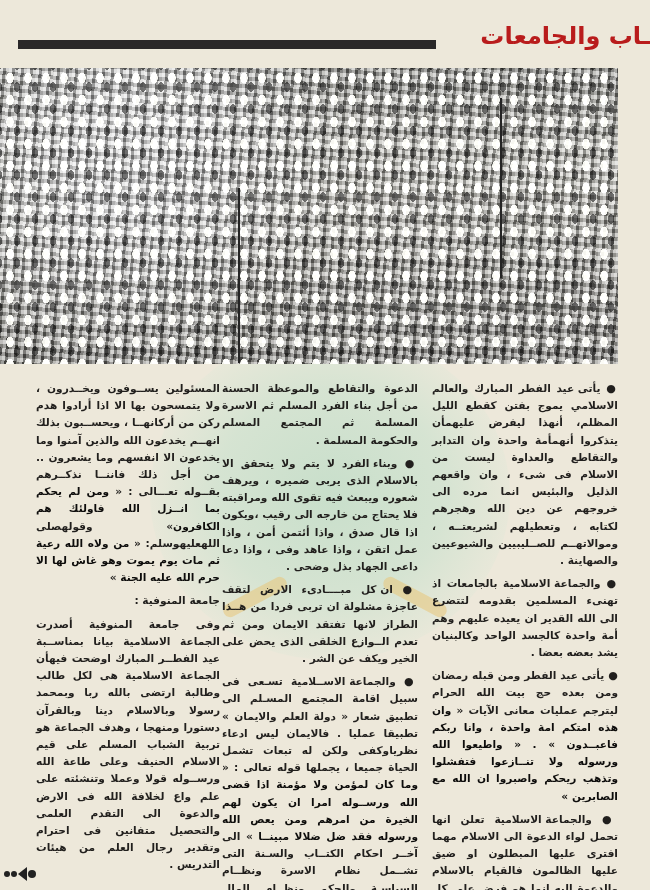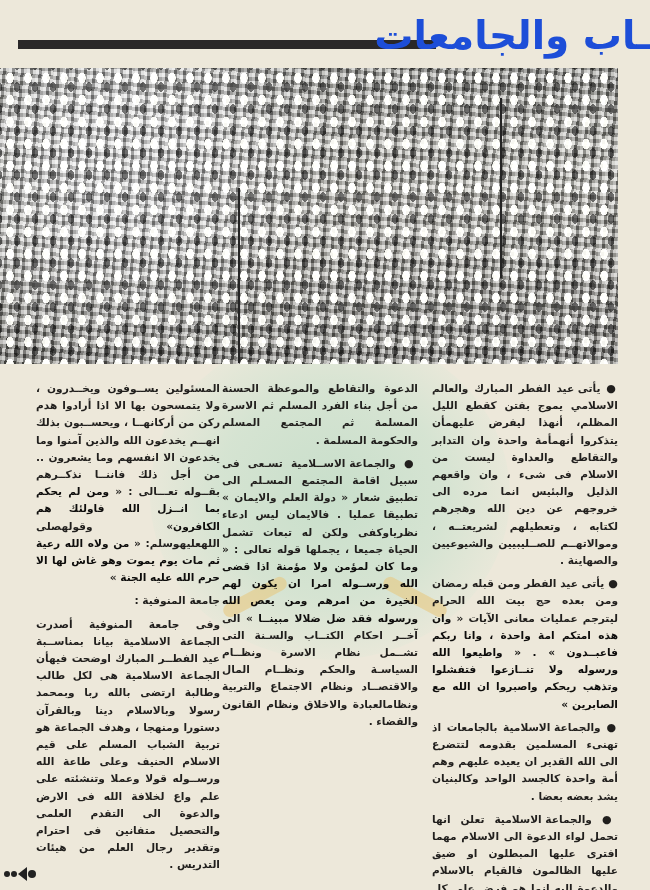--- a/index.html
+++ b/index.html
@@ -28,22 +28,22 @@
   .header {
     position: absolute; top: 15px; left: 18px; right: 0; height: 45px;
   }
   .header-bar {
     position: absolute; left: 0; top: 25px; width: 418px; height: 9px;
     background: #2a2828;
   }
   .header-title {
     position: absolute; right: 0; top: 0;
     font-family: "DejaVu Sans", sans-serif;
-    font-weight: bold; font-size: 39px; line-height: 42px;
-    color: #1d4ed8; direction: rtl; letter-spacing: -1px;
+    font-weight: bold; font-size: 24px; line-height: 42px;
+    color: #b91c1c; direction: rtl; letter-spacing: -1px;
   }
 
   .photo {
     position: absolute; left: 0; top: 68px; width: 618px; height: 296px;
     background:
       repeating-linear-gradient(95deg, rgba(255,255,255,0.35) 0 3px, rgba(0,0,0,0.25) 3px 6px, rgba(255,255,255,0.15) 6px 9px),
       repeating-linear-gradient(5deg, rgba(0,0,0,0.2) 0 4px, rgba(255,255,255,0.3) 4px 8px),
       radial-gradient(circle at 20% 30%, #bbb 0 10%, transparent 40%),
       linear-gradient(180deg, #8a8a86 0%, #a9a8a2 40%, #7b7a76 100%);
     filter: contrast(1.2);
@@ -96,28 +96,30 @@
     <div class="header-title">ـاب والجامعات</div>
   </div>
 
   <div class="photo">
     <div class="pole1"></div>
     <div class="pole2"></div>
   </div>
 
   <div class="col col-right">
     <p class="bullet"><span>يأتى عيد الفطر المبارك والعالم الاسلامي يموج بفتن كقطع الليل المظلم، أنهذا ليفرض عليهمأن يتذكروا أنهمأمة واحدة وان التدابر والتقاطع والعداوة ليست من الاسلام فى شىء ، وان واقعهم الذليل والبئيس انما مرده الى خروجهم عن دين الله وهجرهم لكتابه ، وتعطيلهم لشريعتــه ، وموالاتهــم للصــليبيين والشيوعيين والصهاينة .</span></p>
+    <p class="bullet"><span>والجماعة الاسلامية بالجامعات اذ تهنىء المسلمين بقدومه لتتضرع الى الله القدير ان يعيده عليهم وهم أمة واحدة كالجسد الواحد وكالبنيان يشد بعضه بعضا .</span></p>
     <p class="bullet"><span>يأتى عيد الفطر ومن قبله رمضان ومن بعده حج بيت الله الحرام ليترجم عمليات معانى الآيات « </span><span class="q">وان هذه امتكم امة واحدة ، وانا ربكم فاعبــدون » . « واطيعوا الله ورسوله ولا تنــازعوا فتفشلوا وتذهب ريحكم واصبروا ان الله مع الصابرين »</span></p>
-    <p class="bullet"><span>والجماعة الاسلامية بالجامعات اذ تهنىء المسلمين بقدومه لتتضرع الى الله القدير ان يعيده عليهم وهم أمة واحدة كالجسد الواحد وكالبنيان يشد بعضه بعضا .</span></p>
     <p class="bullet"><span>والجماعة الاسلامية تعلن انها تحمل لواء الدعوة الى الاسلام مهما افترى عليها المبطلون او ضيق عليها الظالمون فالقيام بالاسلام والدعوة اليه انما هو فرض على كل من يقدر عليه .</span></p>
 
   </div>
 
   <div class="col col-mid">
     <p><span>الدعوة والتقاطع والموعظة الحسنة من أجل بناء الفرد المسلم ثم الاسرة المسلمة ثم المجتمع المسلم والحكومة المسلمة .</span></p>
+    <p class="bullet"><span>وبناء الفرد لا يتم ولا يتحقق الا بالاسلام الذى يربى ضميره ، ويرهف شعوره ويبعث فيه تقوى الله ومراقبته فلا يحتاج من خارجه الى رقيب ،ويكون اذا قال صدق ، واذا أئتمن أمن ، واذا عمل اتقن ، واذا عاهد وفى ، واذا دعا داعى الجهاد بذل وضحى .</span></p>
+    <p class="bullet"><span>ان كل مبــــادىء الارض لتقف عاجزة مشلولة ان تربى فردا من هــذا الطراز لانها تفتقد الايمان ومن ثم تعدم الــوازع الخلقى الذى يحض على الخير ويكف عن الشر .</span></p>
     <p class="bullet"><span>والجماعة الاســلامية تسـعى فى سبيل اقامة المجتمع المسـلم الى تطبيق شعار « دولة العلم والايمان » تطبيقا عمليا . فالايمان ليس ادعاء نظرياوكفى ولكن له تبعات تشمل الحياة جميعا ، يجملها قوله تعالى : « </span><span class="q">وما كان لمؤمن ولا مؤمنة اذا قضى الله ورســوله امرا ان يكون لهم الخيرة من امرهم ومن يعص الله ورسوله فقد ضل ضلالا مبينــا</span><span> » الى آخــر احكام الكتــاب والسـنة التى تشــمل نظام الاسرة ونظــام السياسـة والحكم ونظــام المال والاقتصــاد ونظام الاجتماع والتربية ونظامالعبادة والاخلاق ونظام القانون والقضاء .</span></p>
 
   </div>
 
   <div class="col col-left">
     <p><span>المسئولين يســوفون ويخــدرون ، ولا يتمسحون بها الا اذا أرادوا هدم ركن من أركانهــا ، ويحســبون بذلك انهــم يخدعون الله والذين آمنوا وما يخدعون الا انفسهم وما يشعرون .. من أجل ذلك فاننــا نذكــرهم بقــوله تعـــالى : « </span><span class="q">ومن لم يحكم بما انــزل الله فاولئك هم الكافرون</span><span>» وقولهصلى اللهعليهوسلم: « </span><span class="q">من ولاه الله رعية ثم مات يوم يموت وهو غاش لها الا حرم الله عليه الجنة</span><span> »</span></p>
     <p class="sub">جامعة المنوفية :</p>
     <p><span>وفى جامعة المنوفية أصدرت الجماعة الاسلامية بيانا بمناســبة عيد الفطــر المبارك اوضحت فيهأن الجماعة الاسلامية هى لكل طالب وطالبة ارتضى بالله ربا وبمحمد رسولا وبالاسلام دينا وبالقرآن دستورا ومنهجا ، وهدف الجماعة هو تربية الشباب المسلم على قيم الاسلام الحنيف وعلى طاعة الله ورســوله قولا وعملا وتنشئته على علم واع لخلافة الله فى الارض والدعوة الى التقدم العلمى والتحصيل متفانين فى احترام وتقدير رجال العلم من هيئات التدريس .</span></p>
 
   </div>

